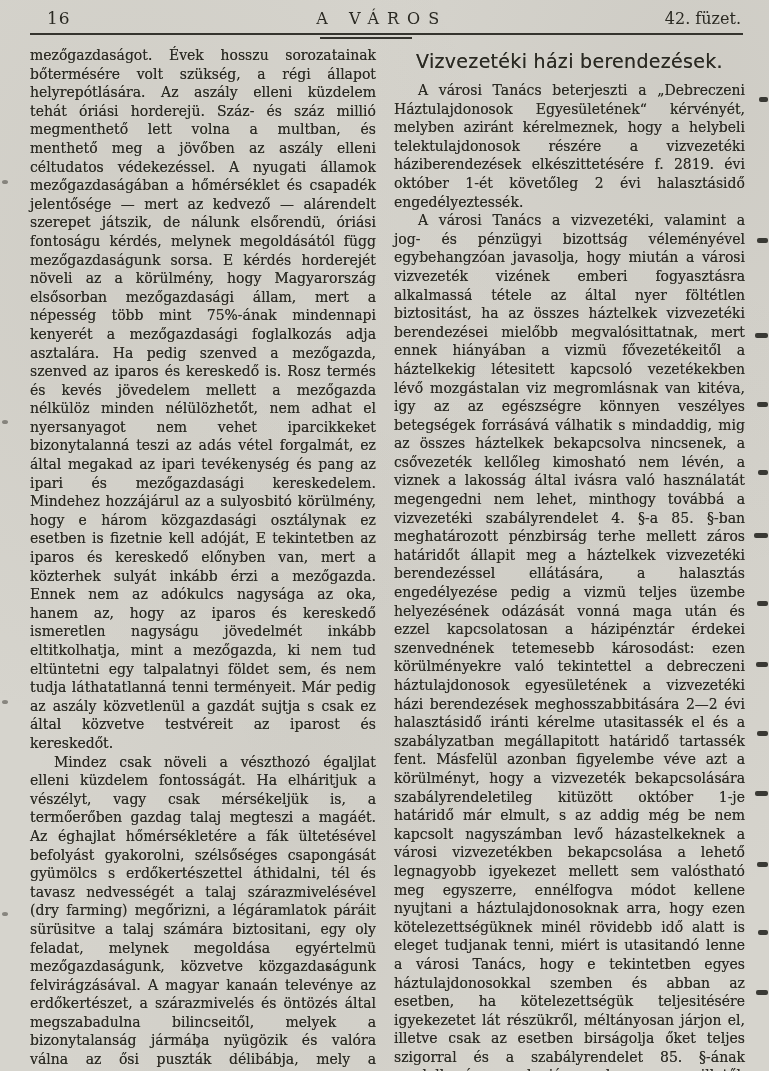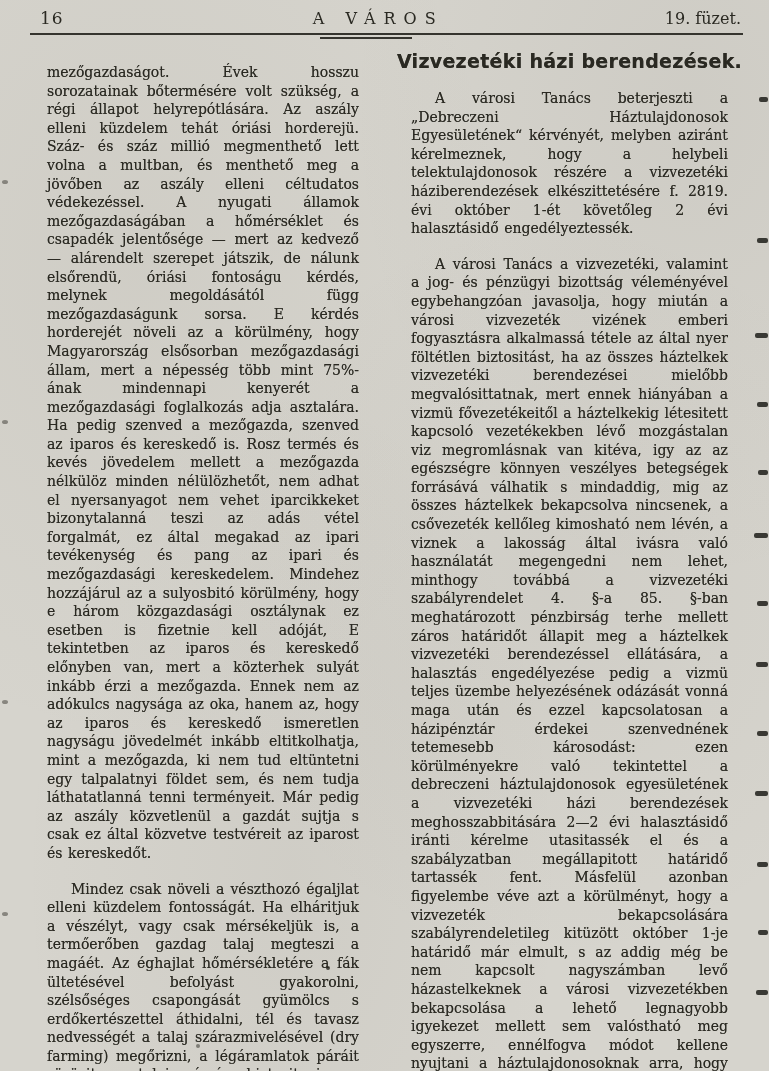--- a/index.html
+++ b/index.html
@@ -12,66 +12,66 @@
       radial-gradient(ellipse at 18% 25%, rgba(120,115,100,0.07), transparent 42%),
       radial-gradient(ellipse at 72% 55%, rgba(110,105,95,0.06), transparent 45%),
       radial-gradient(ellipse at 38% 82%, rgba(100,95,85,0.06), transparent 40%),
       radial-gradient(ellipse at 90% 10%, rgba(100,95,85,0.07), transparent 35%),
       #d6d4cd;
     font-family:"DejaVu Serif", serif;
     color:#2a2922;
   }
   
   .header{
-    position:absolute;top:8px;left:40px;right:28px;
+    position:absolute;top:8px;left:47px;right:28px;
     display:flex;justify-content:space-between;align-items:baseline;
   }
   .pagenum{font-size:17px;letter-spacing:1px;}
   .journal{font-size:16px;font-weight:normal;letter-spacing:8px;transform:translateX(14px);}
   .issue{font-size:16px;}
   .rule-main{position:absolute;top:33px;left:30px;width:713px;height:2px;background:#35342e;}
   .rule-title{position:absolute;top:37px;left:320px;width:92px;height:2px;background:#35342e;}
   
   .columns{
     position:absolute;top:46px;left:30px;right:24px;
     display:flex;gap:18px;
   }
   .col{width:347px;}
   .col.right{width:352px;}
   p.body{
-    margin:17px;
+    margin:0;
     font-size:14px;line-height:18.6px;
     text-align:justify;
     text-indent:24px;
     text-shadow:0 0 0.5px rgba(42,41,34,0.65);
     word-spacing:1px;
   }
   p.body.noindent{text-indent:0;}
   h2.article-title{
     margin:4px 0 9px 0;
     font-family:"DejaVu Sans", sans-serif;
-    font-size:19px;font-weight:bold;
+    font-size:19px;font-weight:normal;
     text-align:center;letter-spacing:0.3px;
     text-shadow:0 0 0.6px rgba(42,41,34,0.7);
     white-space:nowrap;
   }
   
   .sp{position:absolute;right:1px;width:11px;height:5px;background:#1f1e1a;border-radius:2px;opacity:.85;}
   .spl{position:absolute;left:2px;width:6px;height:4px;background:#3a3832;border-radius:50%;opacity:.5;}
   .dot{position:absolute;width:4px;height:4px;background:#2a2922;border-radius:50%;opacity:.8;}
 </style>
 </head>
 <body>
 
 <div class="page">
 
   <div class="header">
     <span class="pagenum">16</span>
     <span class="journal">A VÁROS</span>
-    <span class="issue">19. füzet.</span>
+    <span class="issue">42. füzet.</span>
   </div>
   <div class="rule-main"></div>
   <div class="rule-title"></div>
 
   <div class="columns">
 
     <section class="col left">
       <p class="body noindent">mezőgazdaságot. Évek hosszu sorozatainak bőtermésére volt szükség, a régi állapot helyrepótlására. Az aszály elleni küzdelem tehát óriási horderejü. Száz- és száz millió megmenthető lett volna a multban, és menthető meg a jövőben az aszály elleni céltudatos védekezéssel. A nyugati államok mezőgazdaságában a hőmérséklet és csapadék jelentősége — mert az kedvező — alárendelt szerepet játszik, de nálunk elsőrendü, óriási fontoságu kérdés, melynek megoldásától függ mezőgazdaságunk sorsa. E kérdés horderejét növeli az a körülmény, hogy Magyarország elsősorban mezőgazdasági állam, mert a népesség több mint 75%-ának mindennapi kenyerét a mezőgazdasági foglalkozás adja asztalára. Ha pedig szenved a mezőgazda, szenved az iparos és kereskedő is. Rosz termés és kevés jövedelem mellett a mezőgazda nélkülöz minden nélülözhetőt, nem adhat el nyersanyagot nem vehet iparcikkeket bizonytalanná teszi az adás vétel forgalmát, ez által megakad az ipari tevékenység és pang az ipari és mezőgazdasági kereskedelem. Mindehez hozzájárul az a sulyosbitó körülmény, hogy e három közgazdasági osztálynak ez esetben is fizetnie kell adóját, E tekintetben az iparos és kereskedő előnyben van, mert a közterhek sulyát inkább érzi a mezőgazda. Ennek nem az adókulcs nagysága az oka, hanem az, hogy az iparos és kereskedő ismeretlen nagyságu jövedelmét inkább eltitkolhatja, mint a mezőgazda, ki nem tud eltüntetni egy talpalatnyi földet sem, és nem tudja láthatatlanná tenni terményeit. Már pedig az aszály közvetlenül a gazdát sujtja s csak ez által közvetve testvéreit az iparost és kereskedőt.</p>
       <p class="body">Mindez csak növeli a vészthozó égaljlat elleni küzdelem fontosságát. Ha elháritjuk a vészélyt, vagy csak mérsékeljük is, a termőerőben gazdag talaj megteszi a magáét. Az éghajlat hőmérsékletére a fák ültetésével befolyást gyakorolni, szélsőséges csapongását gyümölcs s erdőkertészettel áthidalni, tél és tavasz nedvességét a talaj szárazmivelésével (dry farming) megőrizni, a légáramlatok páráit sürüsitve a talaj számára biztositani, egy oly feladat, melynek megoldása egyértelmü mezőgazdaságunk, közvetve közgazdaságunk felvirágzásával. A magyar kanaán televénye az erdőkertészet, a szárazmivelés és öntözés által megszabadulna bilincseitől, melyek a bizonytalanság jármába nyügözik és valóra válna az ősi puszták délibábja, mely a forróságtól kiégett avar fölé vizhullámokat varázsol.</p>
 

